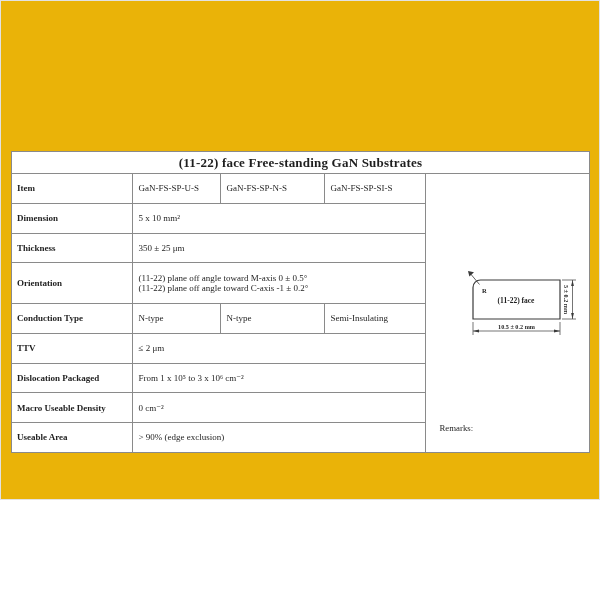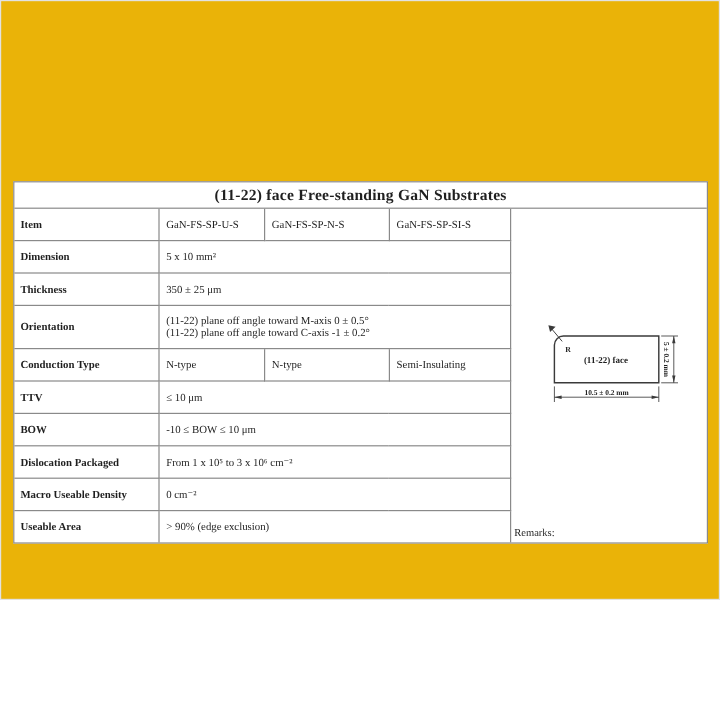--- a/index.html
+++ b/index.html
@@ -25,25 +25,25 @@
   table.spec td{
     border-right:1px solid #8a8a8a;border-bottom:1px solid #8a8a8a;
     padding:1px 3px 1px 6px;vertical-align:middle;
     white-space:pre-line;overflow:hidden;
   }
   table.spec td.lbl{padding-left:5px;font-weight:bold;}
   table.spec tr.single td{height:17px;}
   table.spec tr.double td{height:24px;}
   table.spec tr:last-child td{border-bottom:none;}
   .side{
-    position:relative;flex:1 1 auto;min-height:278px;
+    position:relative;flex:1 1 auto;min-height:278px;margin-left:11px;
   }
   .side svg{position:absolute;left:0;top:0;}
   .remarks{
-    position:absolute;left:3px;right:1px;bottom:2px;
+    position:absolute;left:3px;right:1px;bottom:18px;
     font-size:8.8px;line-height:11px;
   }
   .remarks .head{display:block;}
 </style>
 </head>
 <body>
 
 <div class="page">
   <div class="doc">
 
@@ -79,25 +79,21 @@
 (11-22) plane off angle toward C-axis -1 ± 0.2°</td>
           </tr>
           <tr class="single">
             <td class="lbl">Conduction Type</td>
             <td>N-type</td>
             <td>N-type</td>
             <td>Semi-Insulating</td>
           </tr>
           <tr class="single">
             <td class="lbl">TTV</td>
-            <td colspan="3">≤ 10 μm</td>
-          </tr>
-          <tr class="single">
-            <td class="lbl">BOW</td>
-            <td colspan="3">-10 ≤ BOW ≤ 10 μm</td>
+            <td colspan="3">≤ 2 μm</td>
           </tr>
           <tr class="single">
             <td class="lbl">Dislocation Packaged</td>
             <td colspan="3">From 1 x 10⁵ to 3 x 10⁶ cm⁻²</td>
           </tr>
           <tr class="single">
             <td class="lbl">Macro Useable Density</td>
             <td colspan="3">0 cm⁻²</td>
           </tr>
           <tr class="single">

